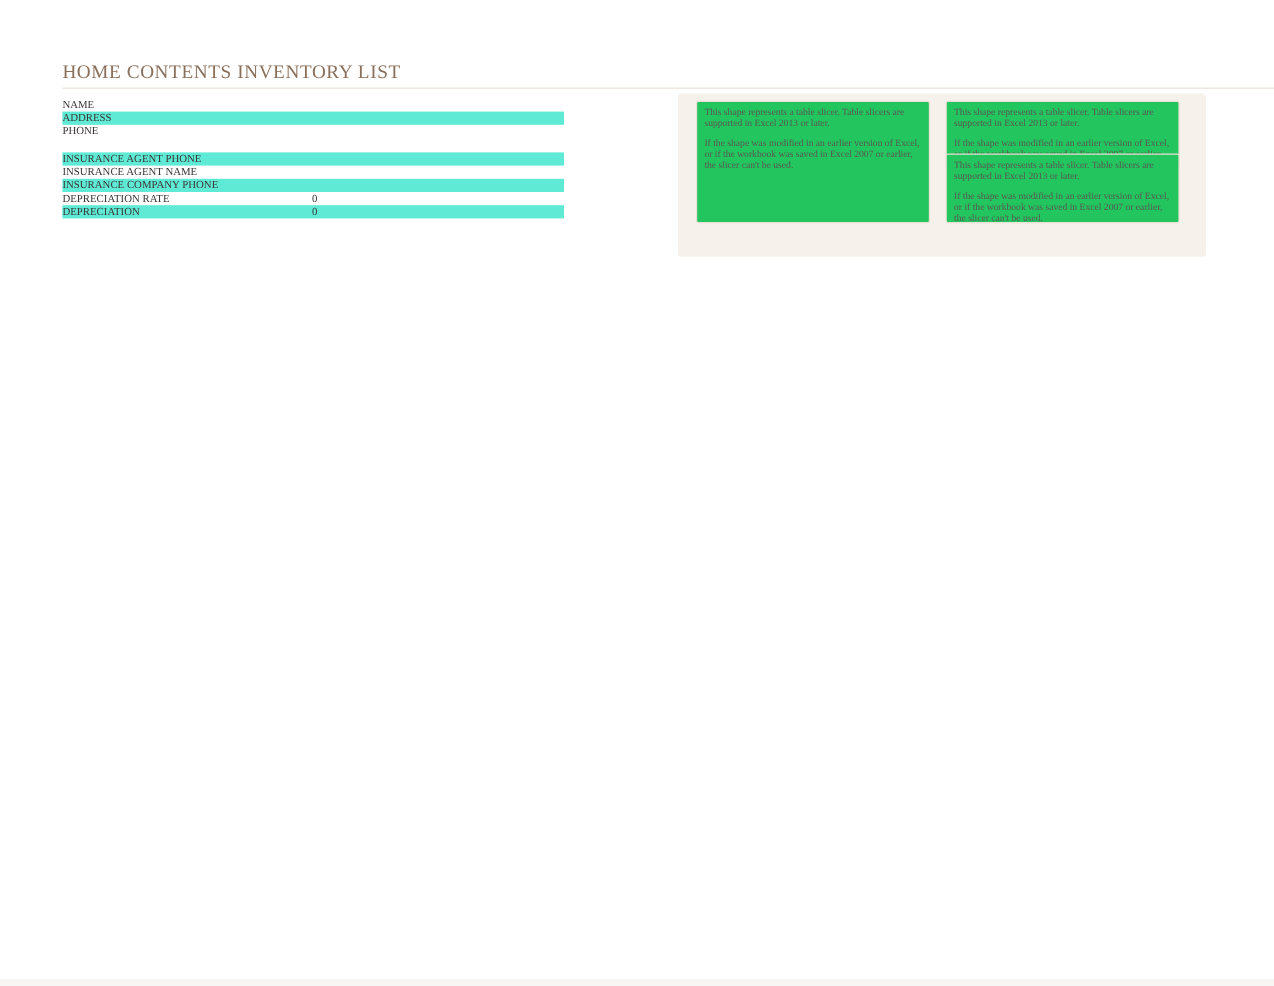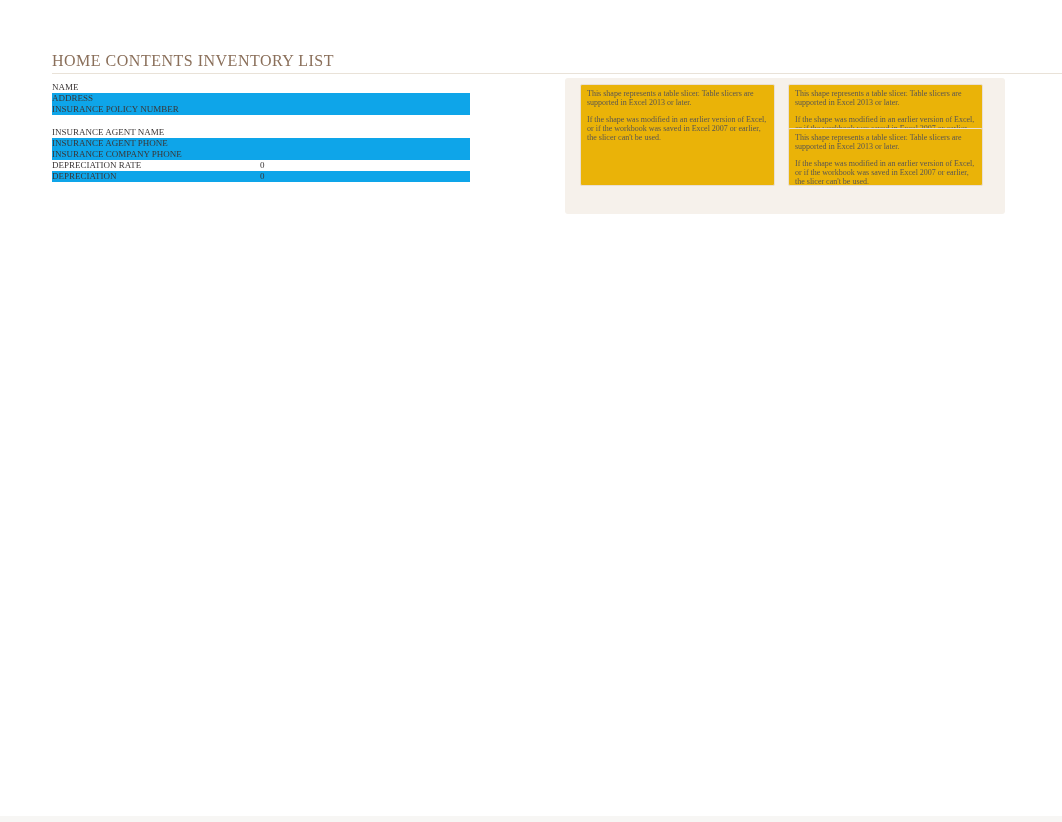--- a/index.html
+++ b/index.html
@@ -52,21 +52,21 @@
   .row {
     display: flex;
     align-items: center;
     height: 11px;
     font-size: 9px;
     line-height: 11px;
     color: #3a3636;
     justify-content: flex-end;
   }
   .row.alt {
-    background: #0ea5e9;
+    background: #5eead4;
   }
   .row.gap {
     height: 12px;
     background: transparent;
   }
   .lbl {
     flex: 0 0 208px;
     padding-left: 0;
     white-space: nowrap;
   }
@@ -88,21 +88,21 @@
     left: -5px;
     right: -5px;
     top: 0;
     bottom: -6px;
     background: #f6f1eb;
     border-radius: 3px;
   }
   .slicer {
     position: absolute;
     width: 195px;
-    background: #eab308;
+    background: #22c55e;
     border: 1px solid #eadfd2;
     border-radius: 2px;
     padding: 4px 6px 6px 6px;
     font-size: 8px;
     line-height: 9px;
     color: #5a5652;
     box-sizing: border-box;
   }
   .slicer p {
     margin: 0 0 8px 0;
@@ -133,31 +133,31 @@
 
   <div class="info-table">
     <div class="row">
       <span class="lbl">NAME</span>
       <span class="val"></span>
     </div>
     <div class="row alt">
       <span class="lbl">ADDRESS</span>
       <span class="val"></span>
     </div>
-    <div class="row alt">
-      <span class="lbl">INSURANCE POLICY NUMBER</span>
+    <div class="row">
+      <span class="lbl">PHONE</span>
       <span class="val"></span>
     </div>
     <div class="row gap"></div>
+    <div class="row alt">
+      <span class="lbl">INSURANCE AGENT PHONE</span>
+      <span class="val"></span>
+    </div>
     <div class="row">
       <span class="lbl">INSURANCE AGENT NAME</span>
-      <span class="val"></span>
-    </div>
-    <div class="row alt">
-      <span class="lbl">INSURANCE AGENT PHONE</span>
       <span class="val"></span>
     </div>
     <div class="row alt">
       <span class="lbl">INSURANCE COMPANY PHONE</span>
       <span class="val"></span>
     </div>
     <div class="row">
       <span class="lbl">DEPRECIATION RATE</span>
       <span class="val">0</span>
     </div>

